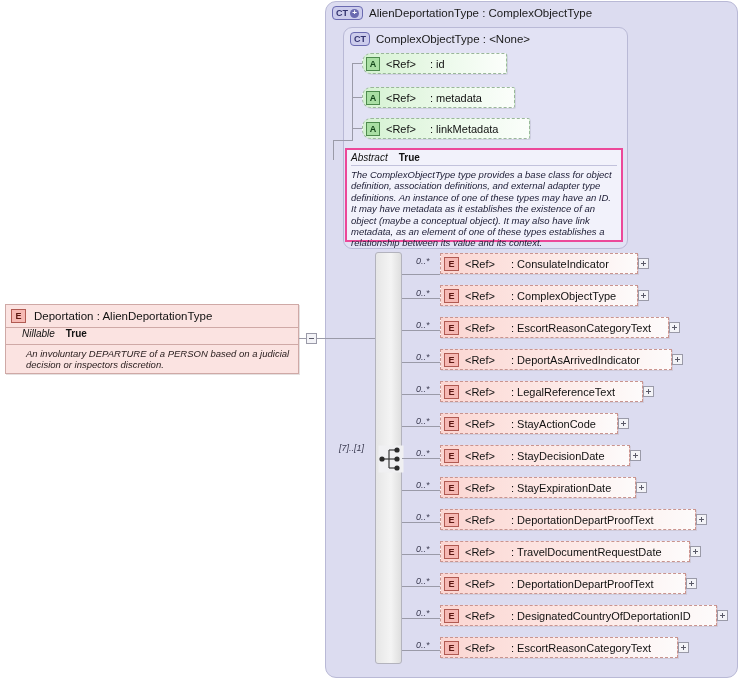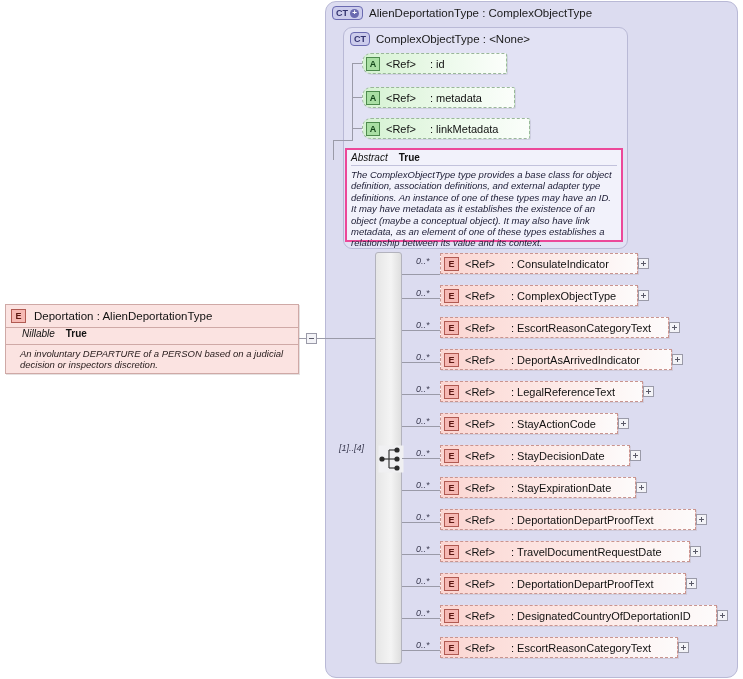--- a/index.html
+++ b/index.html
@@ -211,21 +211,21 @@
     font-style: italic;
     font-size: 10px;
     color: #111111;
   }
   .nil-value {
     font-size: 10px;
     font-weight: bold;
     color: #111111;
   }
   #root-doc {
-    padding: 3px 5px 0 14px;
+    padding: 3px 5px 0 20px;
     font-style: italic;
     font-size: 9.5px;
     line-height: 11.4px;
     color: #2b2020;
   }
 
   
   .e-badge {
     display: inline-flex;
     align-items: center;
@@ -405,21 +405,21 @@
     <span class="nil-value">True</span>
   </div>
   <div id="root-doc">An involuntary DEPARTURE of a PERSON based on a judicial decision or inspectors discretion.</div>
 </div>
 
 <div class="minus-box" style="left:306px; top:333px;"></div>
 <div class="hline" style="left:299px; top:338px; width:7px;"></div>
 <div class="hline" style="left:317px; top:338px; width:58px;"></div>
 
 <div id="seq-bar"></div>
-<div id="seq-card">[1]..[4]</div>
+<div id="seq-card">[7]..[1]</div>
 <svg id="seq-icon" viewBox="0 0 26 28">
   <rect x="0.5" y="0.5" width="25" height="27" fill="#f0f0f2" stroke="none"></rect>
   <line x1="5" y1="14" x2="11" y2="14" stroke="#3a3a3a" stroke-width="1.2"></line>
   <line x1="11" y1="5" x2="11" y2="23" stroke="#3a3a3a" stroke-width="1.2"></line>
   <line x1="11" y1="5" x2="18" y2="5" stroke="#3a3a3a" stroke-width="1.2"></line>
   <line x1="11" y1="14" x2="18" y2="14" stroke="#3a3a3a" stroke-width="1.2"></line>
   <line x1="11" y1="23" x2="18" y2="23" stroke="#3a3a3a" stroke-width="1.2"></line>
   <circle cx="4" cy="14" r="2.6" fill="#2a2a2a"></circle>
   <circle cx="19" cy="5" r="2.6" fill="#2a2a2a"></circle>
   <circle cx="19" cy="14" r="2.6" fill="#2a2a2a"></circle>

